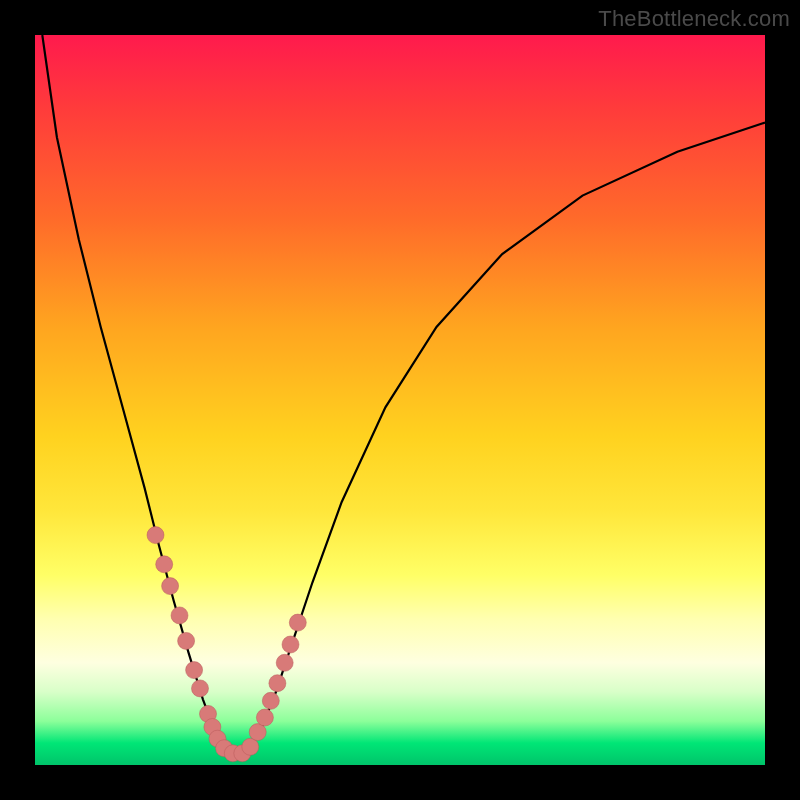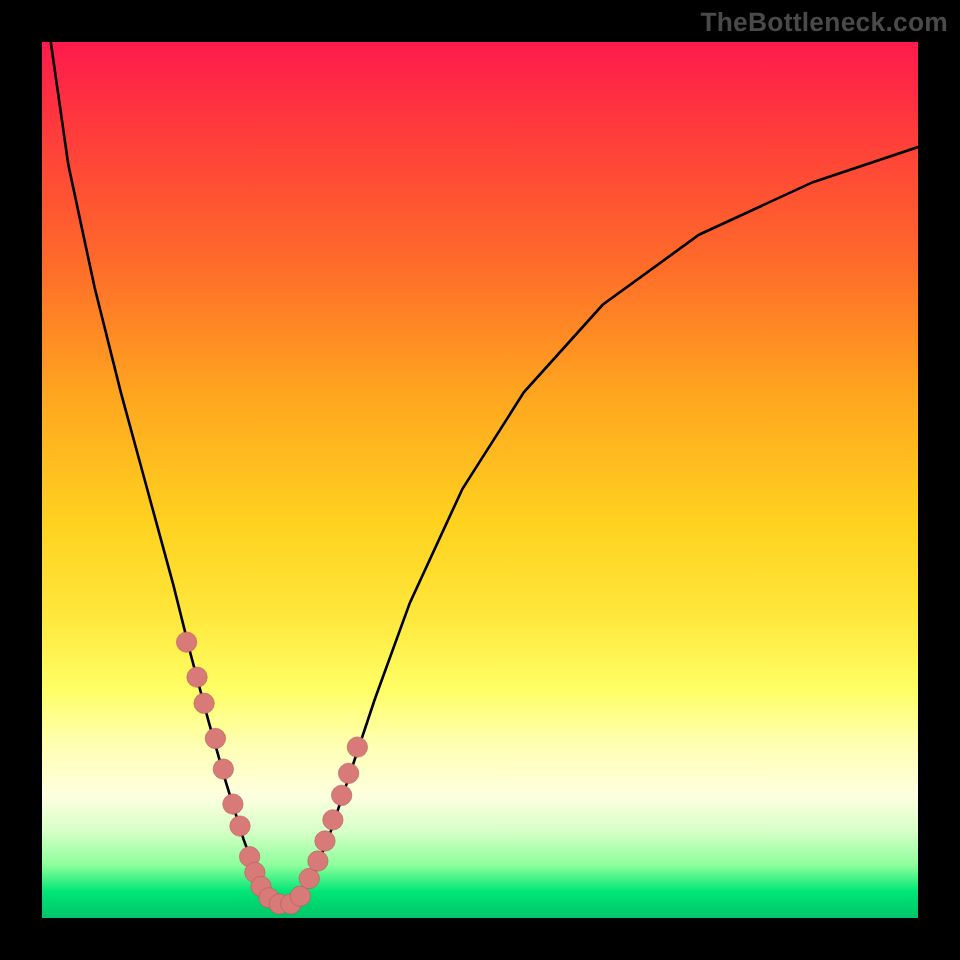--- a/index.html
+++ b/index.html
@@ -37,21 +37,21 @@
       #8cff9a 94%,
       #00e676 97%,
       #00c46a 100%);
   }
   .attribution {
     position: absolute;
     top: 6px;
     right: 10px;
     color: #4a4a4a;
     font-size: 22px;
-    font-weight: 700;
+    font-weight: 400;
     letter-spacing: 0.2px;
   }
   svg.overlay {
     position: absolute;
     left: 0;
     top: 0;
     width: 730px;
     height: 730px;
   }
   .curve {

